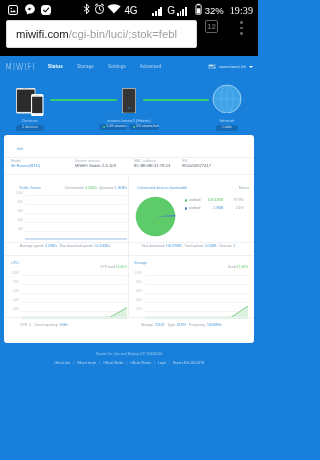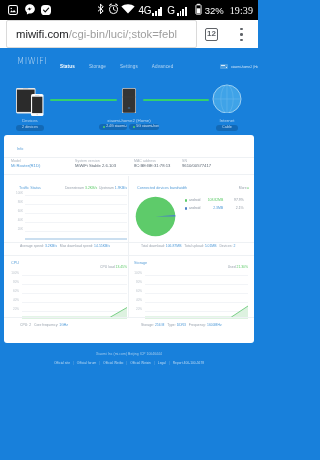--- a/index.html
+++ b/index.html
@@ -10,30 +10,30 @@
 .statusbar{position:absolute;left:0;top:0;width:258px;height:20px;background:#000;display:flex;align-items:center;color:#fff}
 .sb-left{display:flex;align-items:center;gap:6.5px;padding-left:8px}
 .sb-right{margin-left:auto;display:flex;align-items:center;gap:3px;padding-right:5px}
 .sb-time{font-size:10px;letter-spacing:0.1px;font-family:Liberation Serif, serif}
 .sb-batt{font-size:9.5px}
 .netlbl{font-size:10px;letter-spacing:-0.2px}
 .bars{display:flex;align-items:flex-end;gap:0.9px;height:11px}
 .bars i{width:1.8px;background:#fff;display:block}
 
 
-.toolbar{position:absolute;left:0;top:20px;width:258px;height:28px;background:#ffffff;display:flex;align-items:center}
+.toolbar{position:absolute;left:0;top:20px;width:258px;height:36px;background:#000000;display:flex;align-items:flex-start}
 .urlbox{margin-left:6px;width:191px;height:28px;background:#fff;border:1px solid #dadada;border-radius:2px;display:flex;align-items:center;padding:0 5px 0 9px;overflow:hidden;white-space:nowrap}
 .url-host{color:#202124;font-size:11.3px}
 .url-path{color:#9e9e9e;font-size:11.3px}
 .tabcount{margin-left:8px;width:13px;height:13px;border:1.5px solid #5f6368;border-radius:2px;color:#5f6368;font-size:8px;line-height:1;display:flex;align-items:center;justify-content:center;font-weight:bold;flex:none}
 .menu3{margin-left:22px;display:flex;flex-direction:column;gap:3px;align-items:center;flex:none;margin-top:1px}
 .menu3 i{width:2.6px;height:2.6px;border-radius:50%;background:#5f6368;display:block}
 
 
-.nav{position:absolute;left:12px;top:56px;width:258px;height:21px;display:flex;color:#fff}
+.nav{position:absolute;left:0;top:56px;width:258px;height:21px;display:flex;align-items:center;color:#fff}
 .brand{font-size:8.5px;letter-spacing:0.3px;color:#bcd8f2;padding-left:5px;font-family:"DejaVu Sans",sans-serif;font-weight:300}
 .navitems{display:flex;align-items:center;margin-left:6px}
 .navitem{font-size:4.6px;color:#b8d6f2;padding:0 7px;letter-spacing:.15px;white-space:nowrap}
 .navitem.active{color:#fff;font-weight:bold}
 .navright{margin-left:auto;display:flex;align-items:center;gap:3px;padding-right:5px}
 .nr-ic{width:8px;height:5.5px;border-radius:1px;background:#4e9ee0;position:relative;flex:none}
 .nr-ic b{position:absolute;left:1.3px;top:1.3px;width:4px;height:1px;background:#dcebf9;display:block}
 .nr-ic s{position:absolute;right:1.2px;top:3.2px;width:1px;height:1px;background:#dcebf9;display:block}
 .nr-label{font-size:8px;color:#cfe3f7;white-space:nowrap;transform:scale(0.42);transform-origin:left center;display:block;width:64px;height:8px;margin-right:-37px;overflow:hidden}
 .caret{width:0;height:0;border-left:2.4px solid transparent;border-right:2.4px solid transparent;border-top:2.6px solid #ffffff;flex:none}
@@ -108,21 +108,21 @@
           <circle cx="5.5" cy="6.6" r="4" stroke="#fff" stroke-width="1" fill="none"></circle>
           <path d="M5.5 4.2 L5.5 6.6 L7.2 7.3" stroke="#fff" stroke-width="0.9" fill="none" stroke-linecap="round"></path>
           <path d="M1.6 2.4 L3.3 1.0 M9.4 2.4 L7.7 1.0" stroke="#fff" stroke-width="1.1" stroke-linecap="round"></path>
         </svg>
     </span>
     <span style="margin-left:0;margin-right:3px">
       <svg width="14" height="12" viewBox="0 0 14 12">
           <path d="M0.4 3.6 C2.2 2.1 4.5 1.25 7 1.25 C9.5 1.25 11.8 2.1 13.6 3.6 L7 10.6 Z" fill="#fff"></path>
         </svg>
     </span>
-    <span class="netlbl" style="margin-left:0;margin-right:1px">4G</span>
+    <span class="netlbl" style="margin-left:0;margin-right:15px">4G</span>
     <span class="bars" style="margin-left:0;margin-right:5px">
         <i style="height:3px"></i>
         <i style="height:5px"></i>
         <i style="height:7px"></i>
         <i style="height:9px"></i>
       </span>
     <span class="netlbl" style="margin-left:0;margin-right:2px">G</span>
     <span class="bars" style="margin-left:0;margin-right:4px">
         <i style="height:3px"></i>
         <i style="height:5px"></i>

